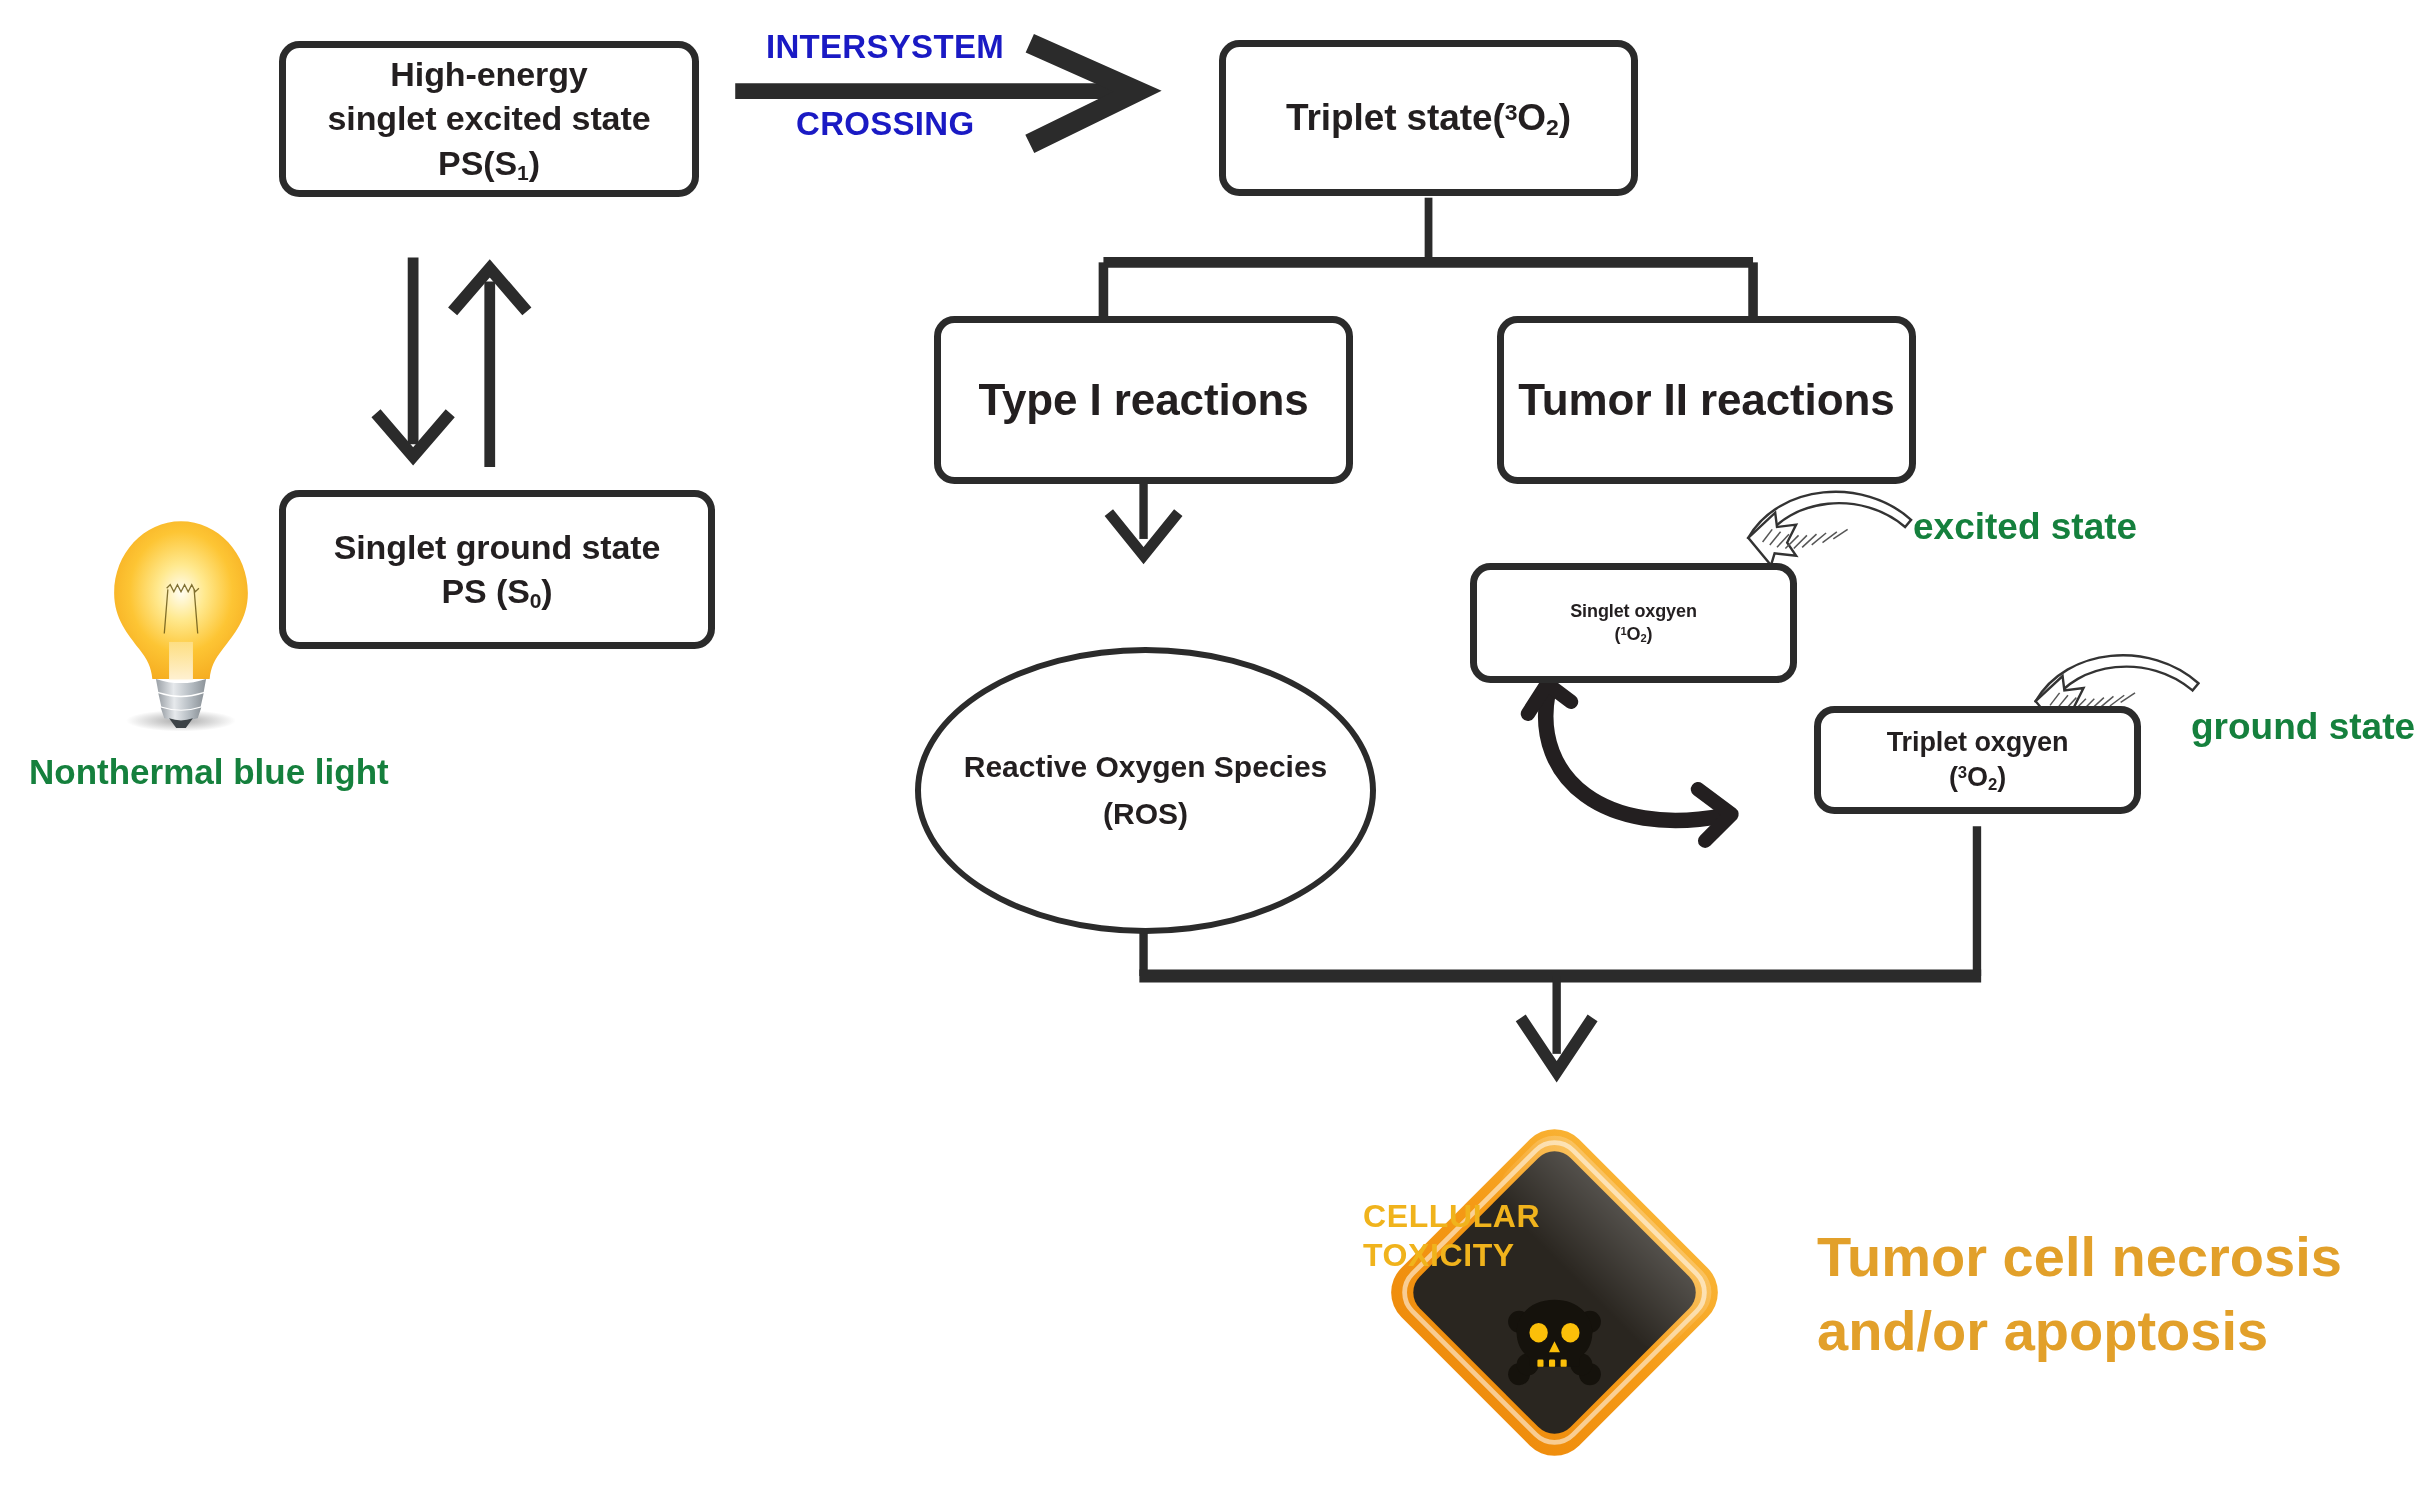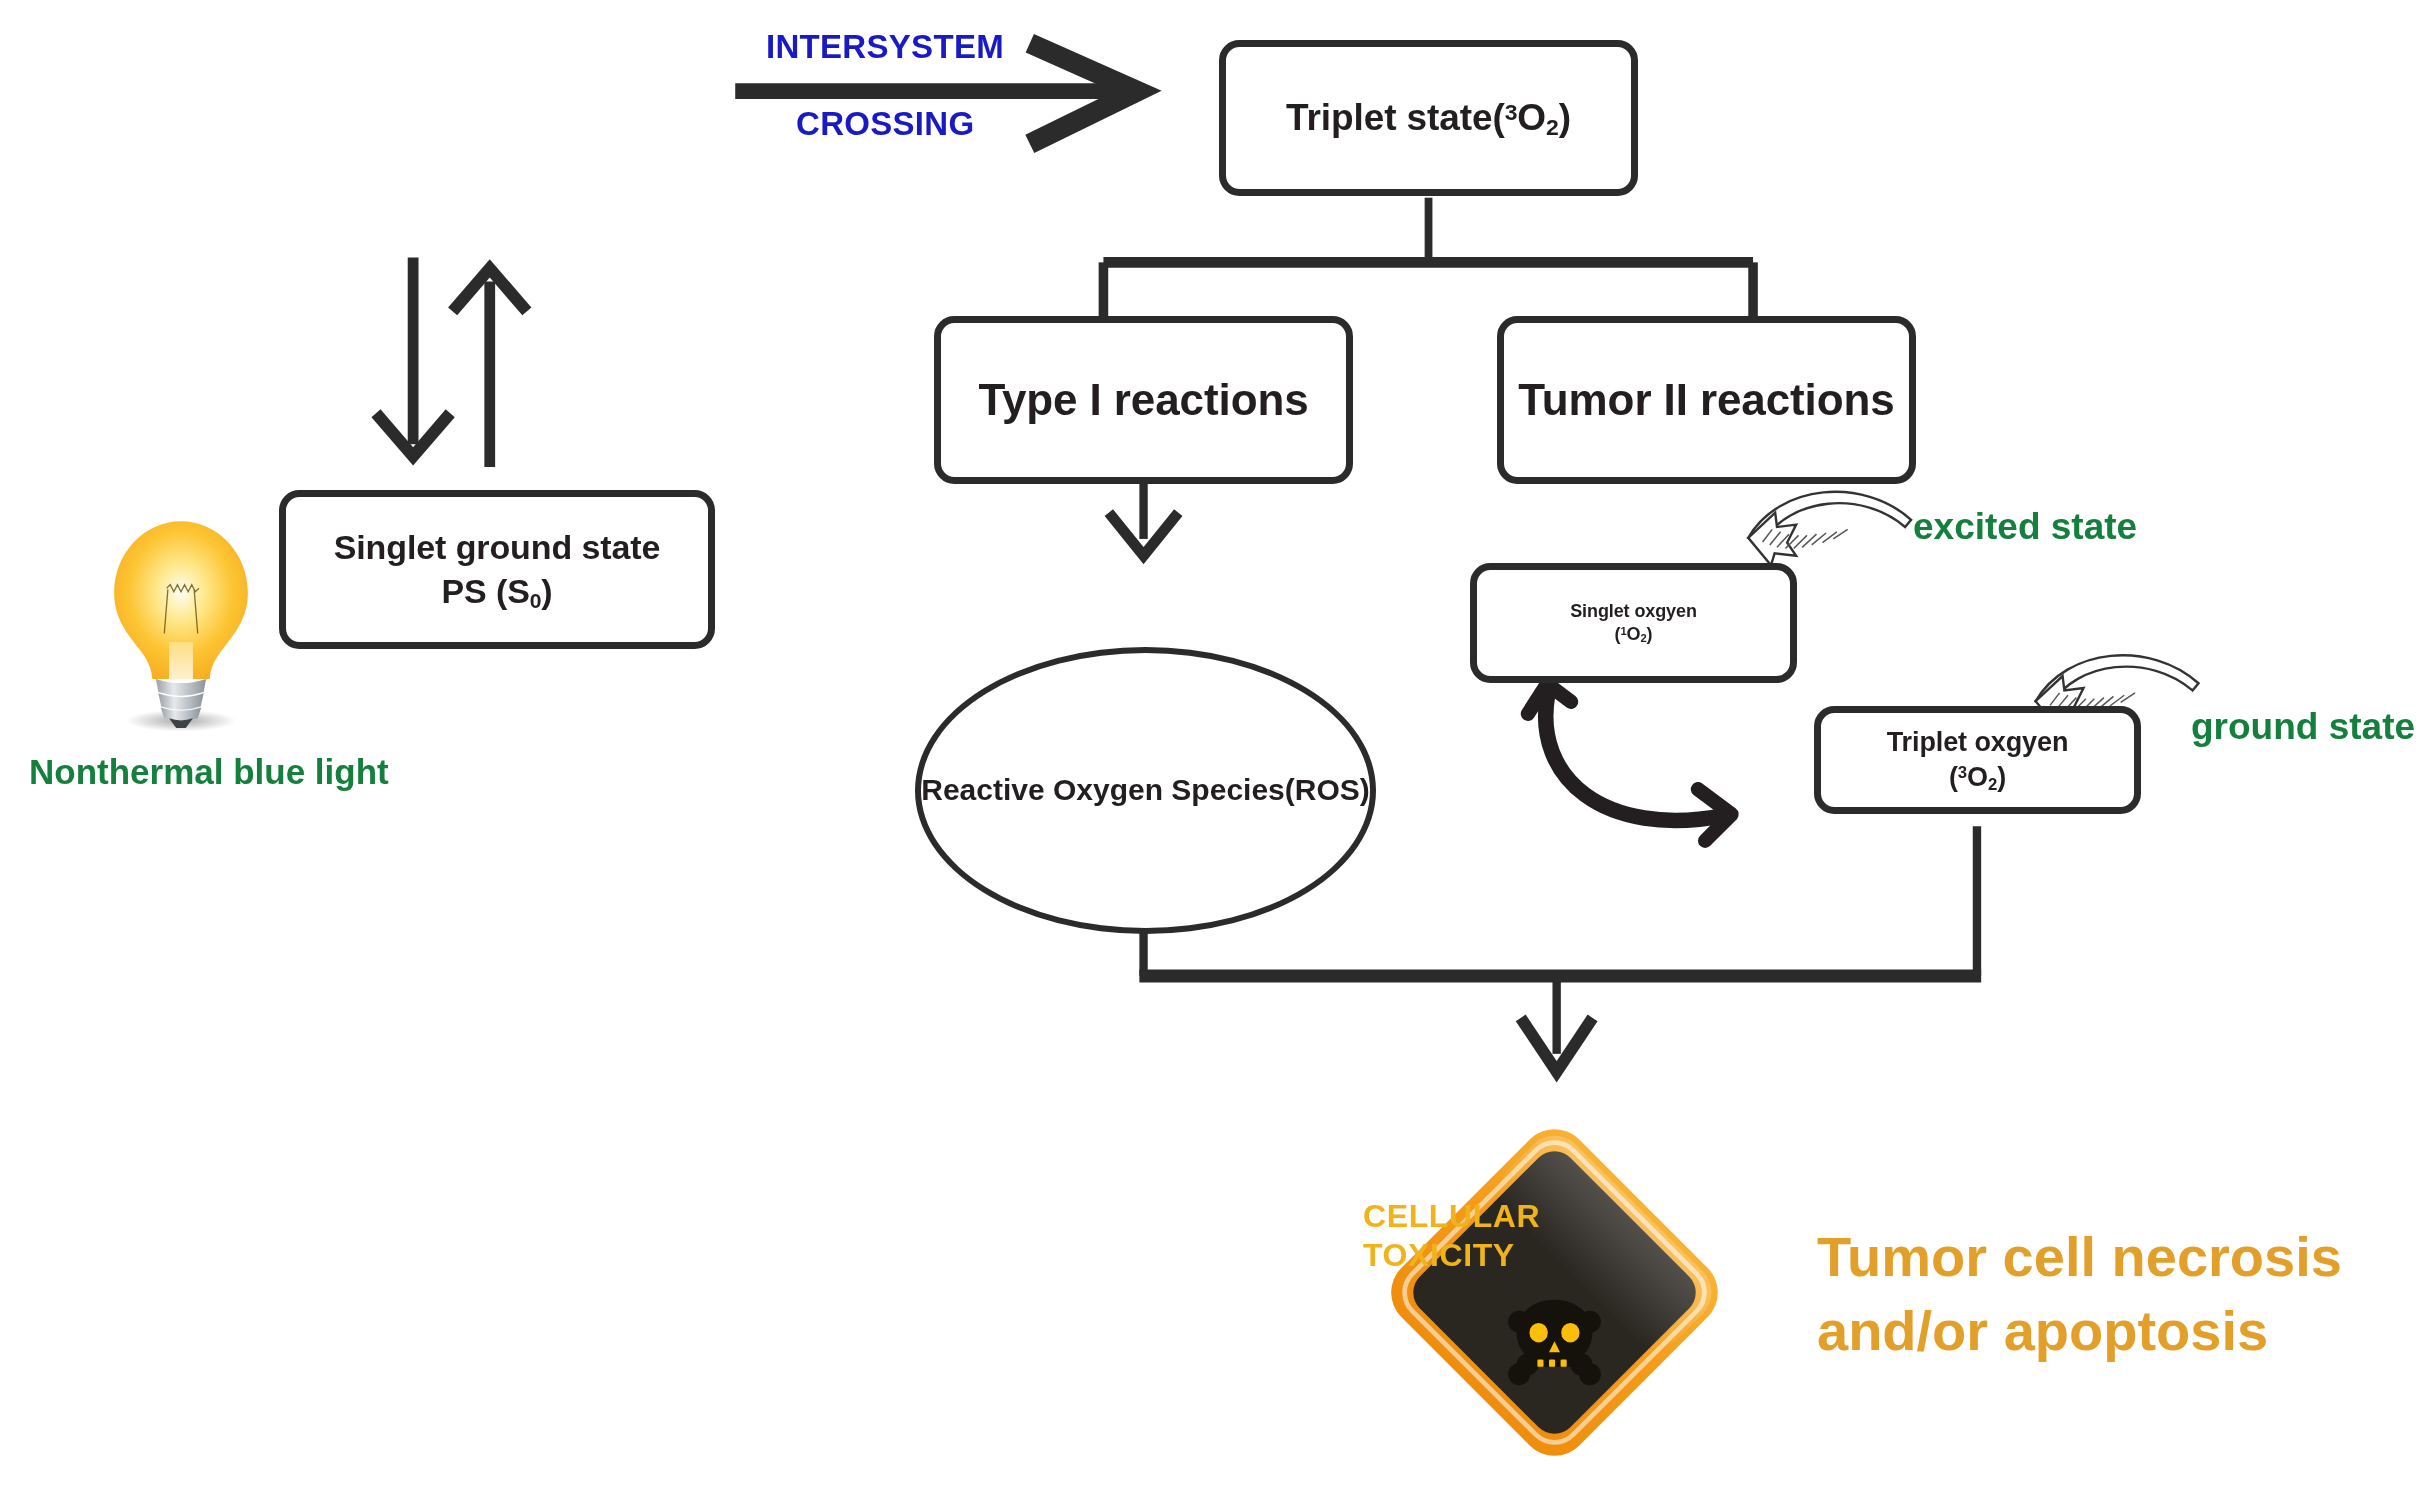--- a/index.html
+++ b/index.html
@@ -46,21 +46,21 @@
 
   
   #ros-ellipse{
     position:absolute;
     left:915px; top:647px;
     width:461px; height:287px;
     box-sizing:border-box;
     border:6.6px solid #2b2b2b;
     border-radius:50%;
     background:#fff;
-    display:flex;
+    display:flex;flex-direction:column;
     align-items:center;justify-content:center;
     text-align:center;
     color:#231f20;font-weight:700;font-size:30px;line-height:1.55;
   }
 
   
   .svgov{position:absolute;left:0;top:0;width:2426px;height:1509px;pointer-events:none;}
 
   
   .lbl{
@@ -175,20 +175,25 @@
         <line x1="3462" y1="1189" x2="3484" y2="1167"></line>
         <line x1="3476" y1="1189" x2="3498" y2="1167"></line>
         <line x1="3490" y1="1187" x2="3514" y2="1165"></line>
         <line x1="3506" y1="1183" x2="3530" y2="1163"></line>
         <line x1="3524" y1="1179" x2="3548" y2="1161"></line>
         <line x1="3542" y1="1173" x2="3566" y2="1157"></line>
       </g>
     </g>
   </svg>
 
+  <div class="box" id="box-s1">
+    <span class="ln">High-energy</span>
+    <span class="ln">singlet excited state</span>
+    <span class="ln"><span>PS(S</span><sub>1</sub><span>)</span></span>
+  </div>
 
   <div class="box" id="box-triplet-state">
     <span class="ln"><span>Triplet state(</span><sup>3</sup><span>O</span><sub>2</sub><span>)</span></span>
   </div>
 
   <div class="box" id="box-s0">
     <span class="ln">Singlet ground state</span>
     <span class="ln"><span>PS (S</span><sub>0</sub><span>)</span></span>
   </div>
 

